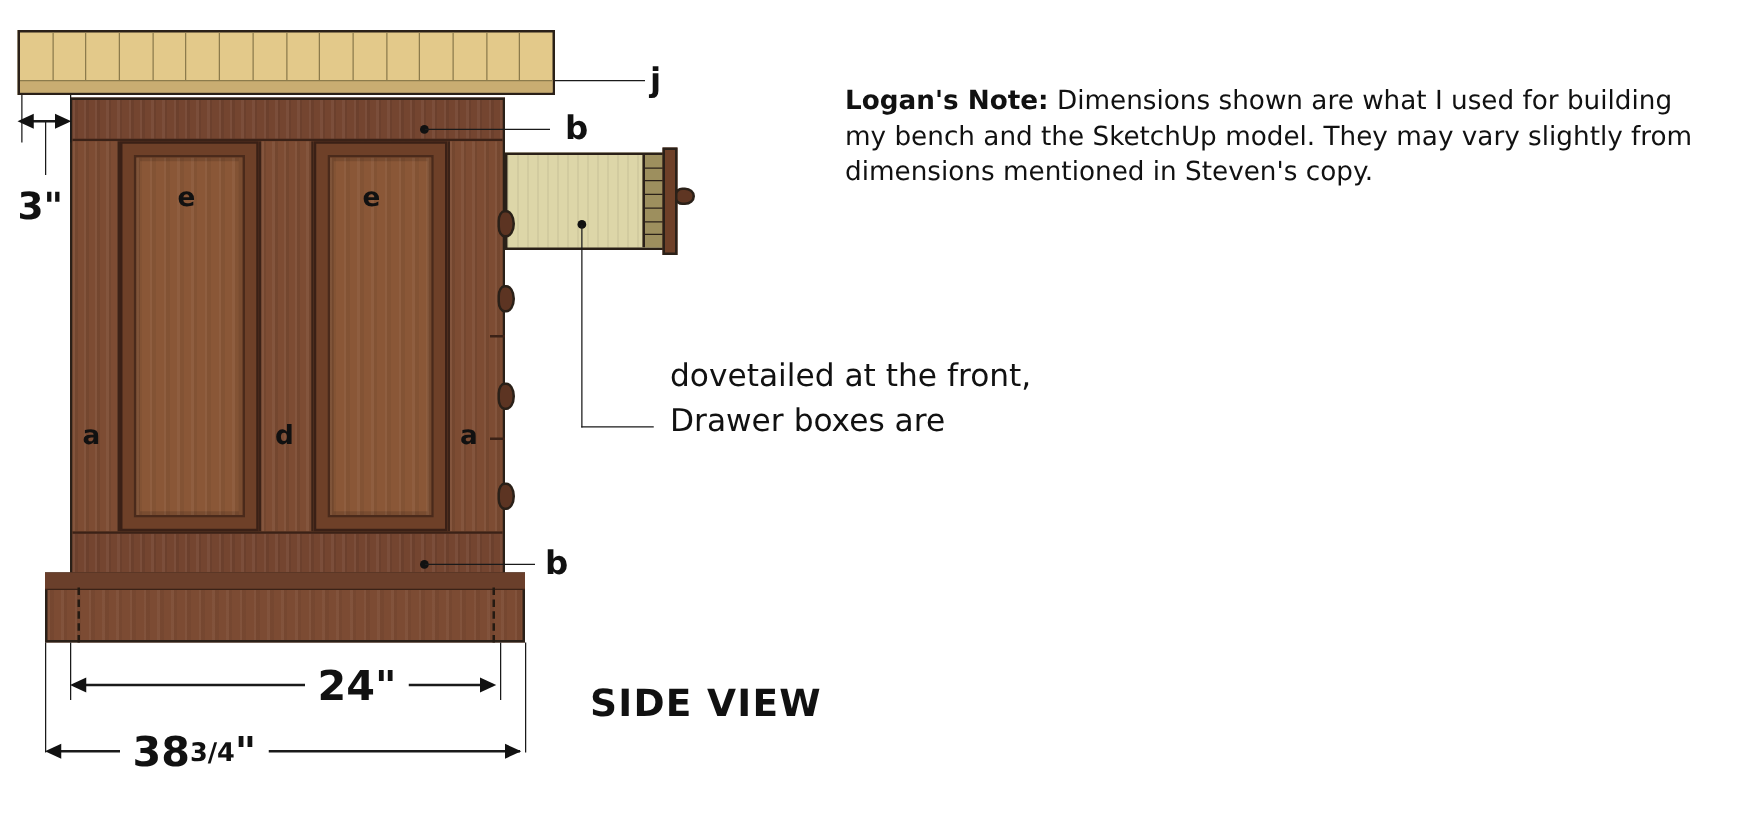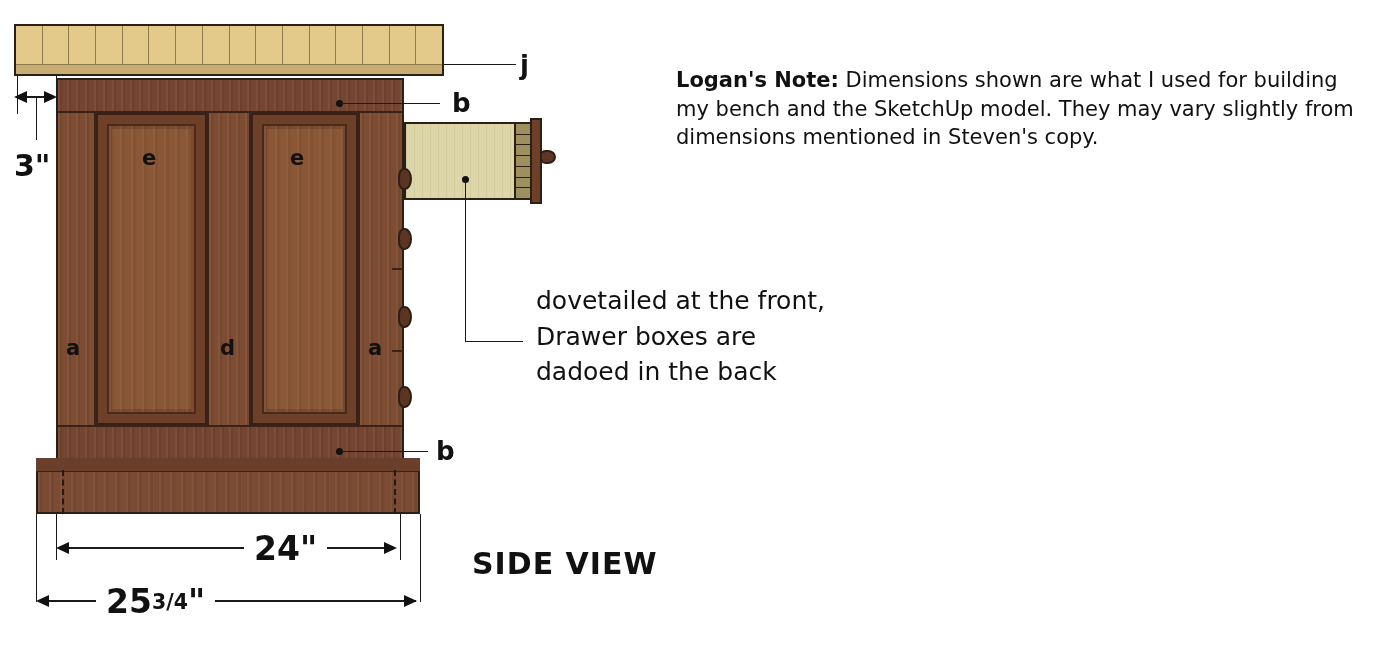--- a/index.html
+++ b/index.html
@@ -406,31 +406,30 @@
   <div class="arrow arrow-l" style="left:56px; top:542px;"></div>
   <div class="arrow arrow-r" style="left:384px; top:542px;"></div>
   <div class="dim dim-24" style="left:244px; top:529px; background:#fff; padding:0 10px;">24"</div>
 
   <div class="thin-v" style="left:36px; top:514px; height:88px;"></div>
   <div class="thin-v" style="left:420px; top:514px; height:88px;"></div>
   <div class="line-h" style="left:42px; top:600px; width:374px;"></div>
   <div class="arrow arrow-l" style="left:36px; top:595px;"></div>
   <div class="arrow arrow-r" style="left:404px; top:595px;"></div>
   <div class="dim dim-2534" style="left:96px; top:582px; background:#fff; padding:0 10px;">
-    <span>25</span><span class="frac"><sup>3</sup>/<sub>4</sub></span><span>"</span>
+    <span>38</span><span class="frac"><sup>3</sup>/<sub>4</sub></span><span>"</span>
   </div>
 
   <div class="dot" style="left:462px; top:176px;"></div>
   <div class="thin-v" style="left:465px; top:180px; height:162px;"></div>
   <div class="thin-h" style="left:465px; top:341px; width:58px;"></div>
 
   <div class="callout">
     <div>dovetailed at the front,</div>
     <div>Drawer boxes are</div>
-    <div>dadoed in the back</div>
   </div>
 
   <div class="sideview">SIDE VIEW</div>
 
   <div class="note">
     <b>Logan's Note:</b><span> Dimensions shown are what I used for building my bench and the SketchUp model. They may vary slightly from dimensions mentioned in Steven's copy.</span>
   </div>
 
 </div>
 

